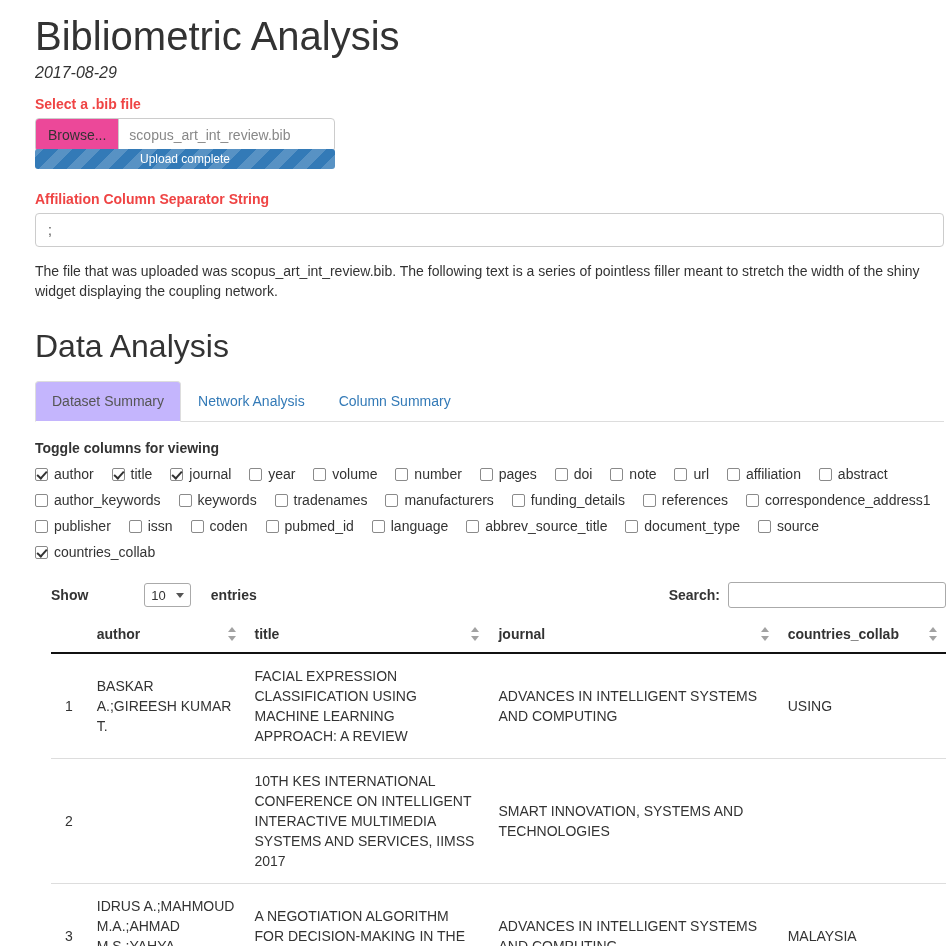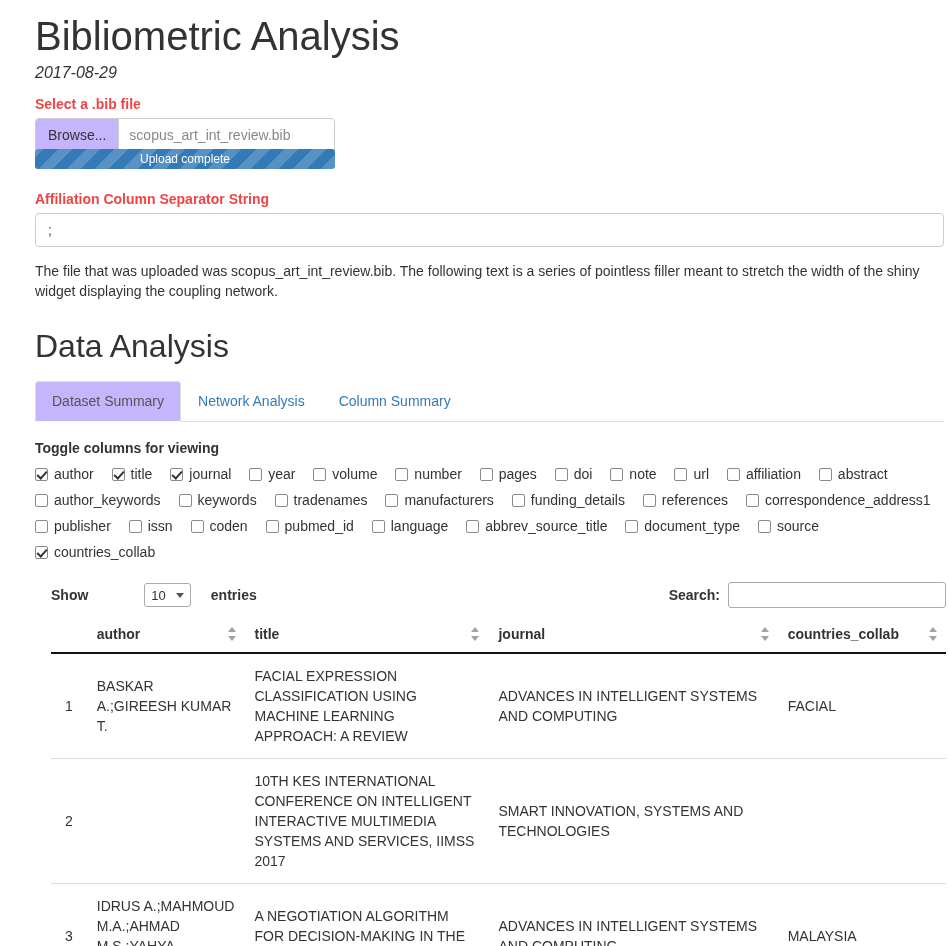--- a/index.html
+++ b/index.html
@@ -46,21 +46,21 @@
   }
   .file-row {
     display: flex;
     height: 34px;
     border: 1px solid #ccc;
     border-radius: 4px;
     overflow: hidden;
     background: #fff;
   }
   .browse-btn {
-    background: #c4b5fd;
+    background: #ec4899;
     border-right: 1px solid #ccc;
     padding: 0 12px;
     display: flex;
     align-items: center;
     font-size: 14px;
     color: #333;
     white-space: nowrap;
     cursor: pointer;
   }
   .file-name {
@@ -480,21 +480,21 @@
             <span class="sort-arrows"></span>
           </th>
         </tr>
       </thead>
       <tbody>
         <tr>
           <td class="idx">1</td>
           <td class="col-author">BASKAR A.;GIREESH KUMAR T.</td>
           <td class="col-title">FACIAL EXPRESSION CLASSIFICATION USING MACHINE LEARNING APPROACH: A REVIEW</td>
           <td class="col-journal">ADVANCES IN INTELLIGENT SYSTEMS AND COMPUTING</td>
-          <td class="col-countries">FACIAL</td>
+          <td class="col-countries">USING</td>
         </tr>
         <tr>
           <td class="idx">2</td>
           <td class="col-author"></td>
           <td class="col-title">10TH KES INTERNATIONAL CONFERENCE ON INTELLIGENT INTERACTIVE MULTIMEDIA SYSTEMS AND SERVICES, IIMSS 2017</td>
           <td class="col-journal">SMART INNOVATION, SYSTEMS AND TECHNOLOGIES</td>
           <td class="col-countries"></td>
         </tr>
         <tr>
           <td class="idx">3</td>

